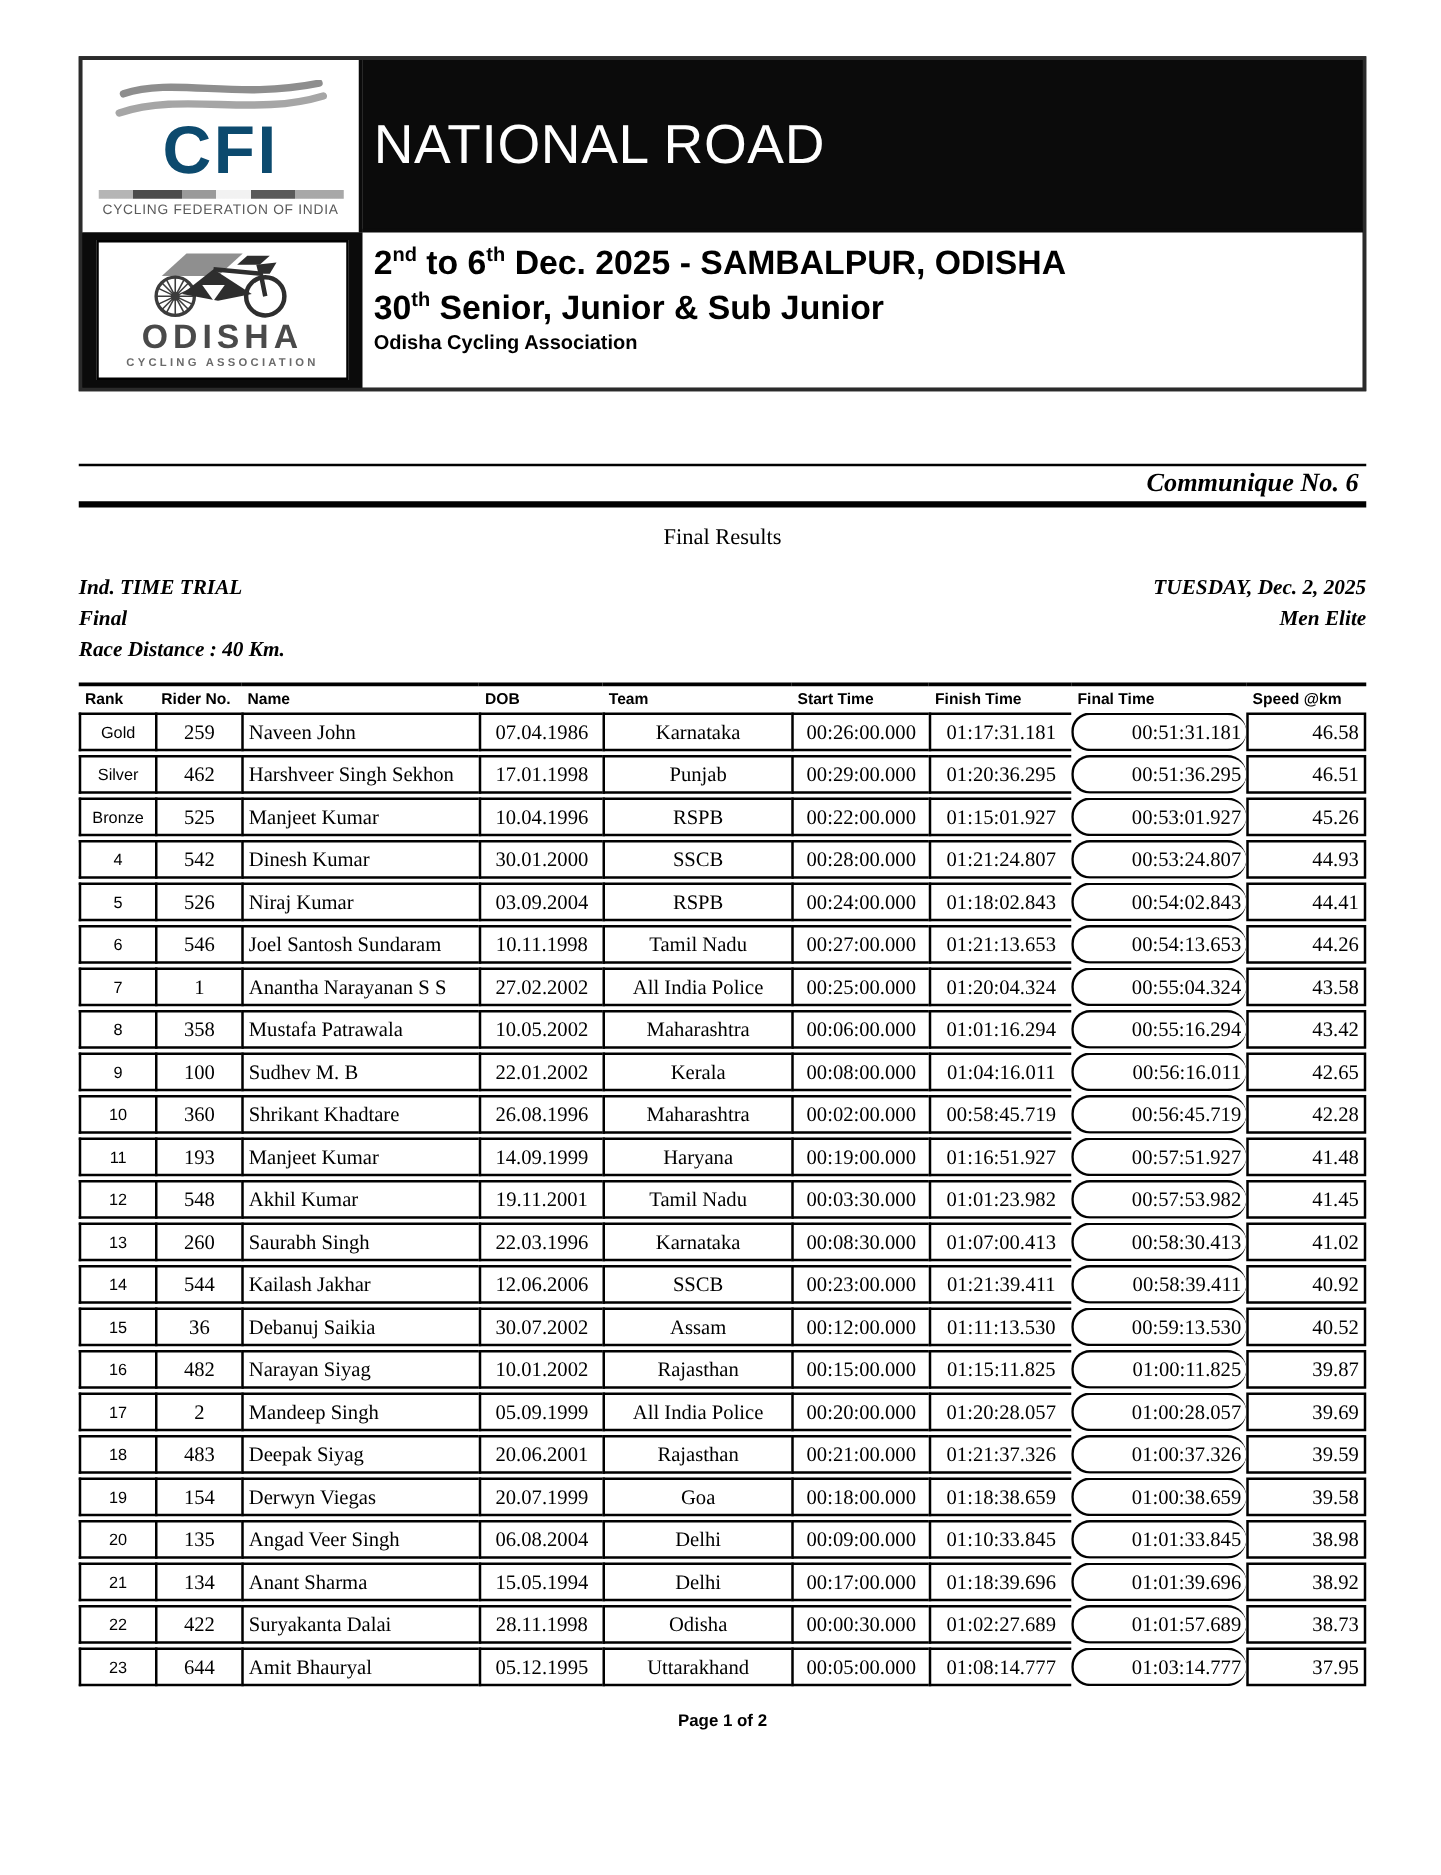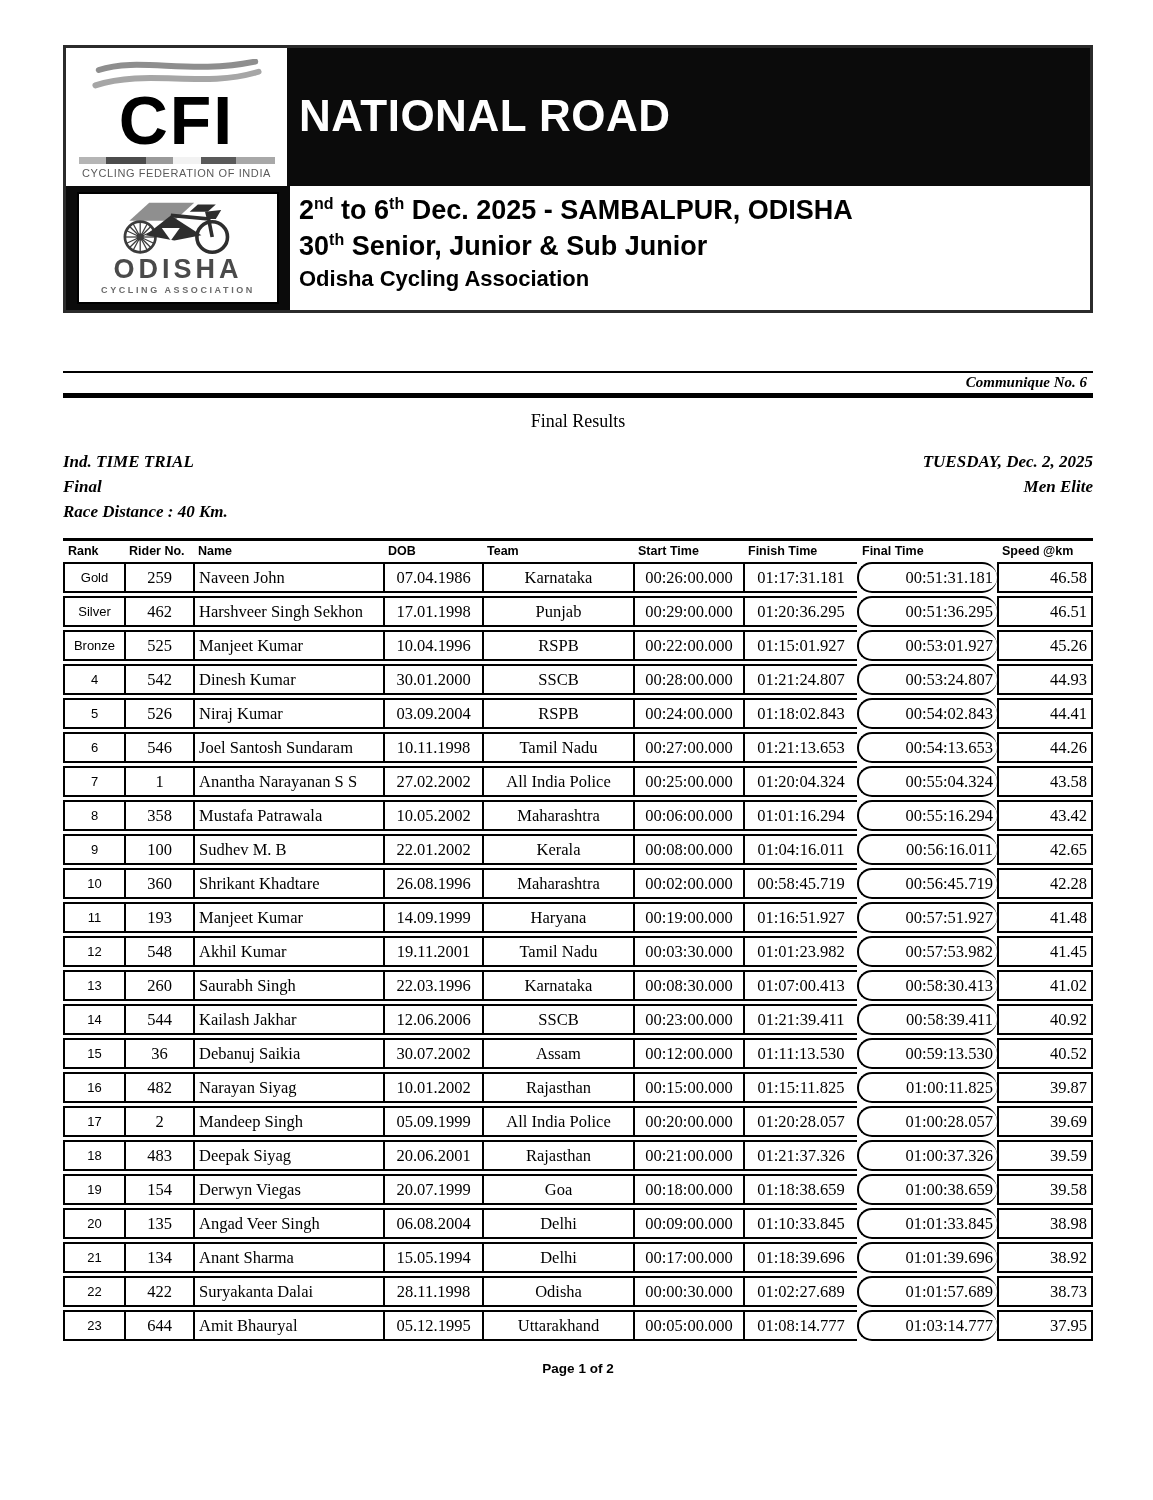--- a/index.html
+++ b/index.html
@@ -25,42 +25,42 @@
   .cfi-box {
     background: #fff;
     height: 138px;
     display: flex; flex-direction: column;
     align-items: center; justify-content: center;
     border-right: 3px solid #0b0b0b;
     padding-top: 4px;
   }
   .cfi-waves { width: 176px; height: 34px; }
   .cfi-acronym {
-    font-size: 68px; font-weight: bold; line-height: 0.82;
-    color: #000000; letter-spacing: 2px;
+    font-size: 54px; font-weight: bold; line-height: 0.82;
+    color: #0c4a6e; letter-spacing: 2px;
     font-family: "Liberation Sans", sans-serif;
   }
   .cfi-bar {
     width: 196px; height: 7px; margin-top: 9px;
     background: linear-gradient(90deg,#b5b5b5 0 14%,#4c4c4c 14% 34%,#9a9a9a 34% 48%,#f2f2f2 48% 62%,#5a5a5a 62% 80%,#a8a8a8 80% 100%);
   }
   .cfi-caption {
     margin-top: 3px;
     font-size: 11px; color: #5a5a5a; letter-spacing: 0.6px;
     font-family: "Liberation Sans", sans-serif;
   }
   .banner-title {
     background: #0b0b0b; color: #fff;
     height: 138px;
     display: flex; flex-direction: column; justify-content: center;
     padding-left: 9px;
     border-bottom: 3px solid #0b0b0b;
   }
   .banner-title .line {
-    font-size: 44px; font-weight: bold; line-height: 1.3;
+    font-size: 44px; font-weight: normal; line-height: 1.3;
     letter-spacing: 0.5px; white-space: nowrap;
   }
   .odisha-cell {
     background: #0b0b0b; height: 124px;
     display: flex; align-items: center; justify-content: center;
   }
   .odisha-box {
     background: #fff; border: 2px solid #000;
     width: 202px; height: 112px;
     display: flex; flex-direction: column; align-items: center; justify-content: center;
@@ -74,31 +74,31 @@
     font-size: 9px; font-weight: bold; color: #6a6a6a;
     letter-spacing: 2.6px; margin-top: 2px; text-align: right;
   }
   .banner-sub {
     background: #fff; height: 124px;
     padding: 7px 0 0 9px;
   }
   .banner-sub .l1, .banner-sub .l2 {
     font-size: 27px; font-weight: bold; line-height: 1.33; white-space: nowrap;
   }
-  .banner-sub .l3 { font-size: 22px; font-weight: bold; line-height: 1.3; }
+  .banner-sub .l3 { font-size: 16px; font-weight: bold; line-height: 1.3; }
   .banner-sub sup { font-size: 16px; }
 
   
   .comm-band {
     margin-top: 58px;
     border-top: 2px solid #000;
     text-align: right;
     font-family: "Liberation Serif", serif;
     font-weight: bold; font-style: italic;
-    font-size: 15px;
+    font-size: 21px;
     padding: 1px 6px 2px 0;
   }
   .double-rule { height: 5px; border-top: 3px solid #000; border-bottom: 2px solid #000; }
 
   .section-title {
     margin-top: 13px;
     text-align: center;
     font-family: "Liberation Serif", serif;
     font-size: 18px;
   }

